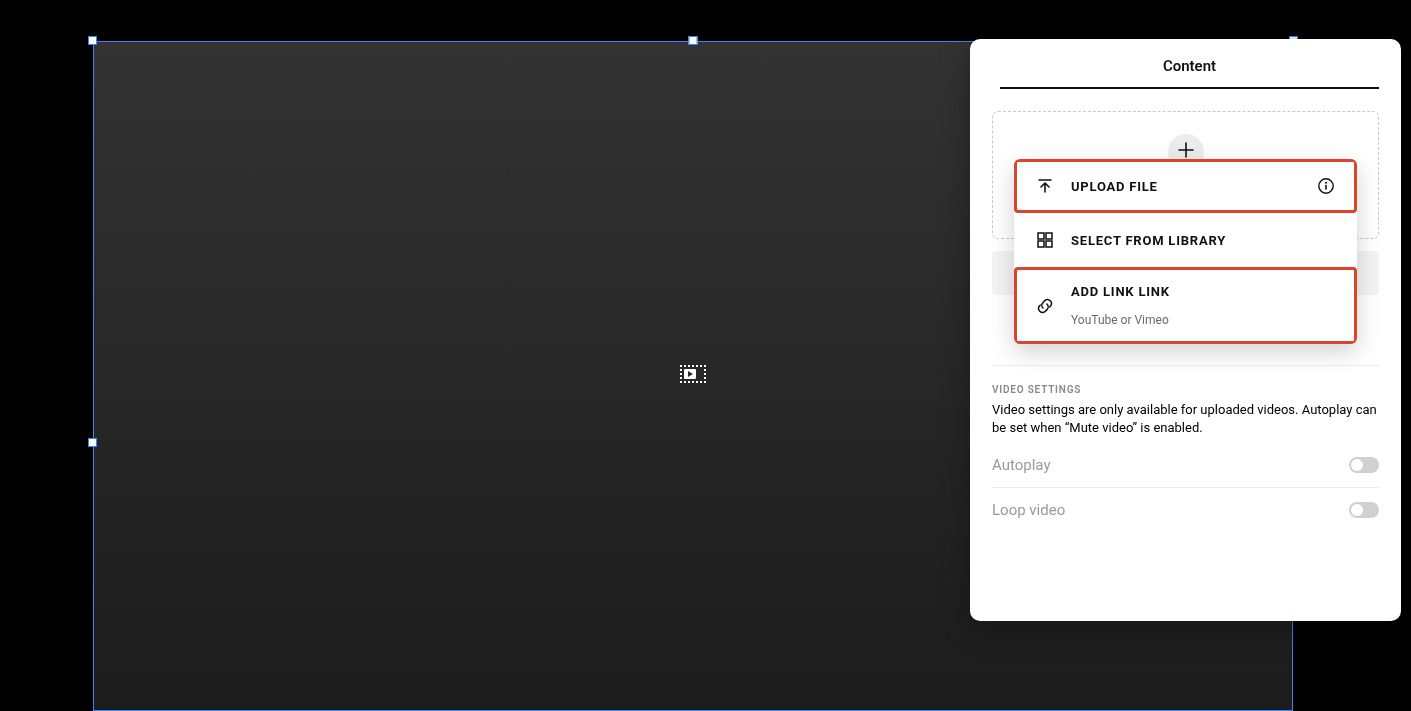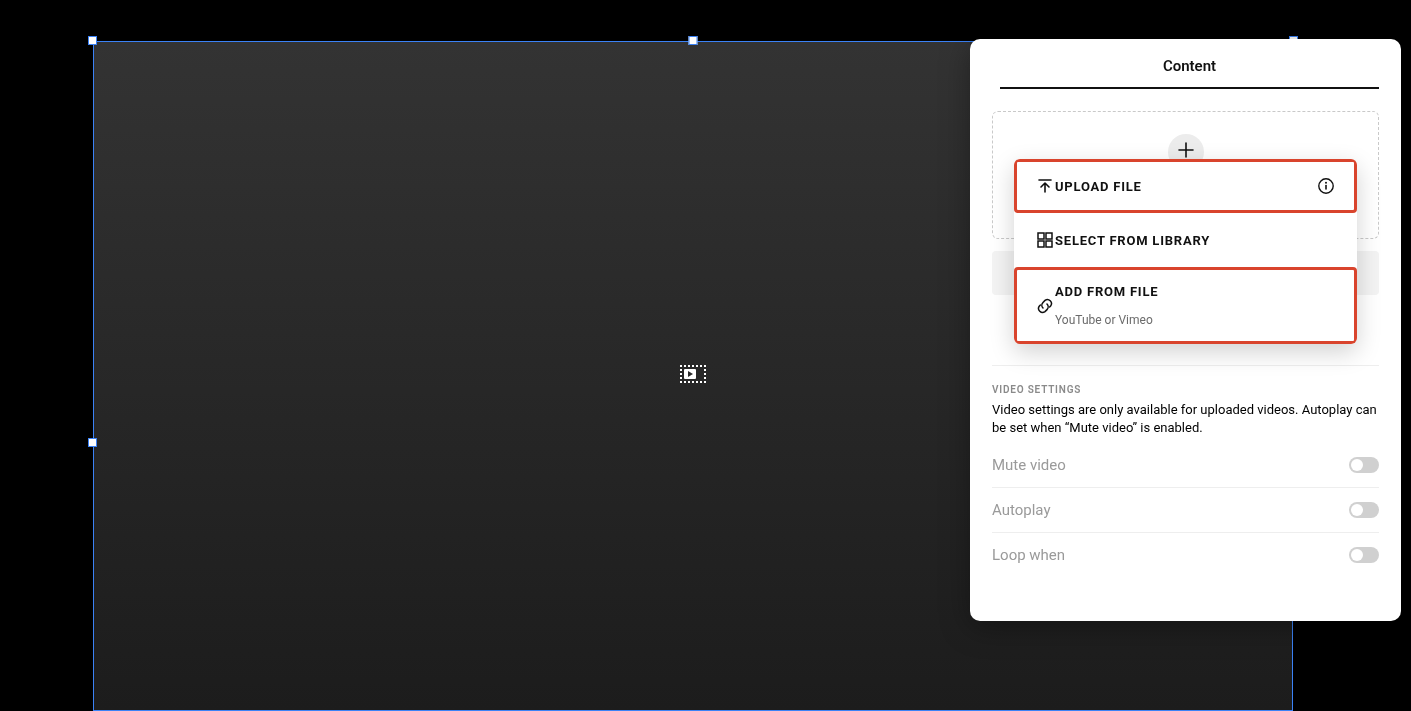--- a/index.html
+++ b/index.html
@@ -96,20 +96,21 @@
     right: 44px;
     top: 70px;
     background: #fff;
     border-radius: 6px;
     box-shadow: 0 8px 24px rgba(0,0,0,.18);
     overflow: hidden;
   }
   .menu-item {
     display: flex;
     align-items: center;
+    gap: 16px;
     padding: 14px 18px;
     cursor: pointer;
     border: 3px solid transparent;
     justify-content: space-between;
   }
   .menu-item.highlight {
     border: 3px solid #d9442d;
     border-radius: 4px;
   }
   .menu-item .mi-icon { width: 20px; height: 20px; flex: 0 0 20px; display:flex; align-items:center; justify-content:center; }
@@ -259,41 +260,37 @@
       </div>
 
       <div class="menu-item highlight">
         <span class="mi-icon">
           <svg width="20" height="20" viewBox="0 0 20 20" fill="none">
               <path d="M8 12a4 4 0 0 1 0-5.6l2-2a4 4 0 0 1 5.6 5.6l-1 1" stroke="#111" stroke-width="1.5" stroke-linecap="round"></path>
               <path d="M12 8a4 4 0 0 1 0 5.6l-2 2a4 4 0 0 1-5.6-5.6l1-1" stroke="#111" stroke-width="1.5" stroke-linecap="round"></path>
             </svg>
         </span>
         <div class="mi-body">
-          <div class="mi-title">ADD FROM FILE</div>
+          <div class="mi-title">ADD LINK LINK</div>
           <div class="mi-sub">YouTube or Vimeo</div>
         </div>
       </div>
     </div>
 
     <div class="spacer-above-featured"></div>
 
 
     <div class="section-divider"></div>
 
     <div class="section-title">VIDEO SETTINGS</div>
     <div class="section-desc">Video settings are only available for uploaded videos. Autoplay can be set when “Mute video” is enabled.</div>
 
-    <div class="row">
-      <span class="row-label">Mute video</span>
-      <span class="toggle"></span>
-    </div>
     <div class="row">
       <span class="row-label">Autoplay</span>
       <span class="toggle"></span>
     </div>
     <div class="row">
-      <span class="row-label">Loop when</span>
+      <span class="row-label">Loop video</span>
       <span class="toggle"></span>
     </div>
 
   </div>
 </div>
 
 </body></html>

